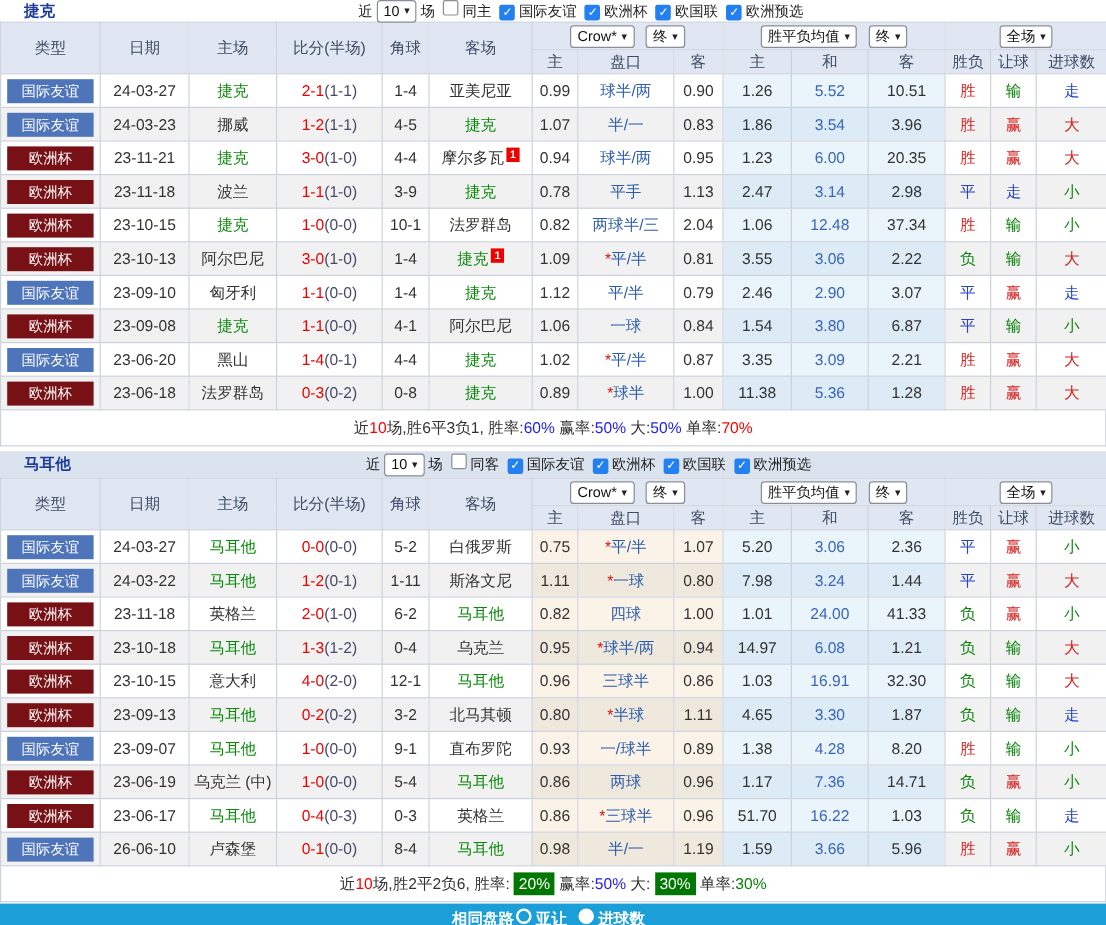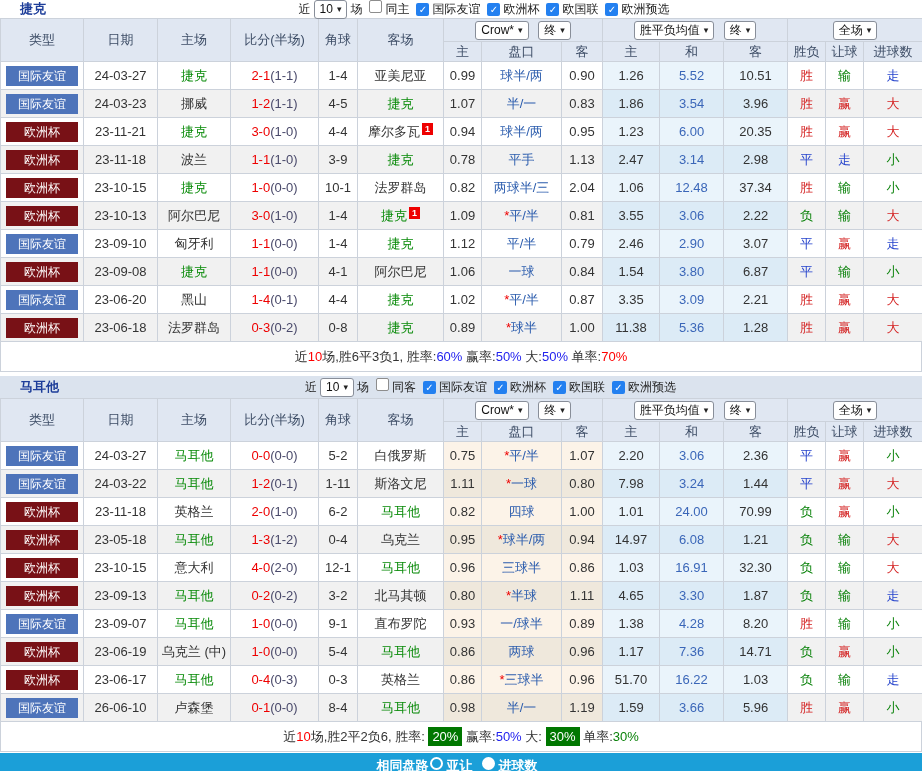--- a/index.html
+++ b/index.html
@@ -386,21 +386,21 @@
       <tr>
         <td class="c-type"><span class="badge" style="background: rgb(78, 116, 186);">国际友谊</span></td>
         <td class="c-date">24-03-27</td>
         <td class="c-home"><span class="team-hl">马耳他</span></td>
         <td class="c-score"><span class="score">0-0</span><span class="half">(0-0)</span></td>
         <td class="c-corners">5-2</td>
         <td class="c-away"><span>白俄罗斯</span></td>
         <td class="crow">0.75</td>
         <td class="crow c-hcap"><span class="star">*</span><span>平/半</span></td>
         <td class="crow">1.07</td>
-        <td class="mid">2.20</td>
+        <td class="mid">5.20</td>
         <td class="mid m-d">3.06</td>
         <td class="mid">2.36</td>
         <td class="b">平</td>
         <td class="r">赢</td>
         <td class="g">小</td>
       </tr>
       <tr>
         <td class="c-type"><span class="badge" style="background: rgb(78, 116, 186);">国际友谊</span></td>
         <td class="c-date">24-03-22</td>
         <td class="c-home"><span class="team-hl">马耳他</span></td>
@@ -422,28 +422,28 @@
         <td class="c-date">23-11-18</td>
         <td class="c-home"><span>英格兰</span></td>
         <td class="c-score"><span class="score">2-0</span><span class="half">(1-0)</span></td>
         <td class="c-corners">6-2</td>
         <td class="c-away"><span class="team-hl">马耳他</span></td>
         <td class="crow">0.82</td>
         <td class="crow c-hcap">四球</td>
         <td class="crow">1.00</td>
         <td class="mid">1.01</td>
         <td class="mid m-d">24.00</td>
-        <td class="mid">70.99</td>
-        <td class="g">负</td>
-        <td class="r">赢</td>
-        <td class="g">小</td>
-      </tr>
-      <tr>
-        <td class="c-type"><span class="badge" style="background: rgb(120, 17, 22);">欧洲杯</span></td>
-        <td class="c-date">23-05-18</td>
+        <td class="mid">41.33</td>
+        <td class="g">负</td>
+        <td class="r">赢</td>
+        <td class="g">小</td>
+      </tr>
+      <tr>
+        <td class="c-type"><span class="badge" style="background: rgb(120, 17, 22);">欧洲杯</span></td>
+        <td class="c-date">23-10-18</td>
         <td class="c-home"><span class="team-hl">马耳他</span></td>
         <td class="c-score"><span class="score">1-3</span><span class="half">(1-2)</span></td>
         <td class="c-corners">0-4</td>
         <td class="c-away"><span>乌克兰</span></td>
         <td class="crow">0.95</td>
         <td class="crow c-hcap"><span class="star">*</span><span>球半/两</span></td>
         <td class="crow">0.94</td>
         <td class="mid">14.97</td>
         <td class="mid m-d">6.08</td>
         <td class="mid">1.21</td>

